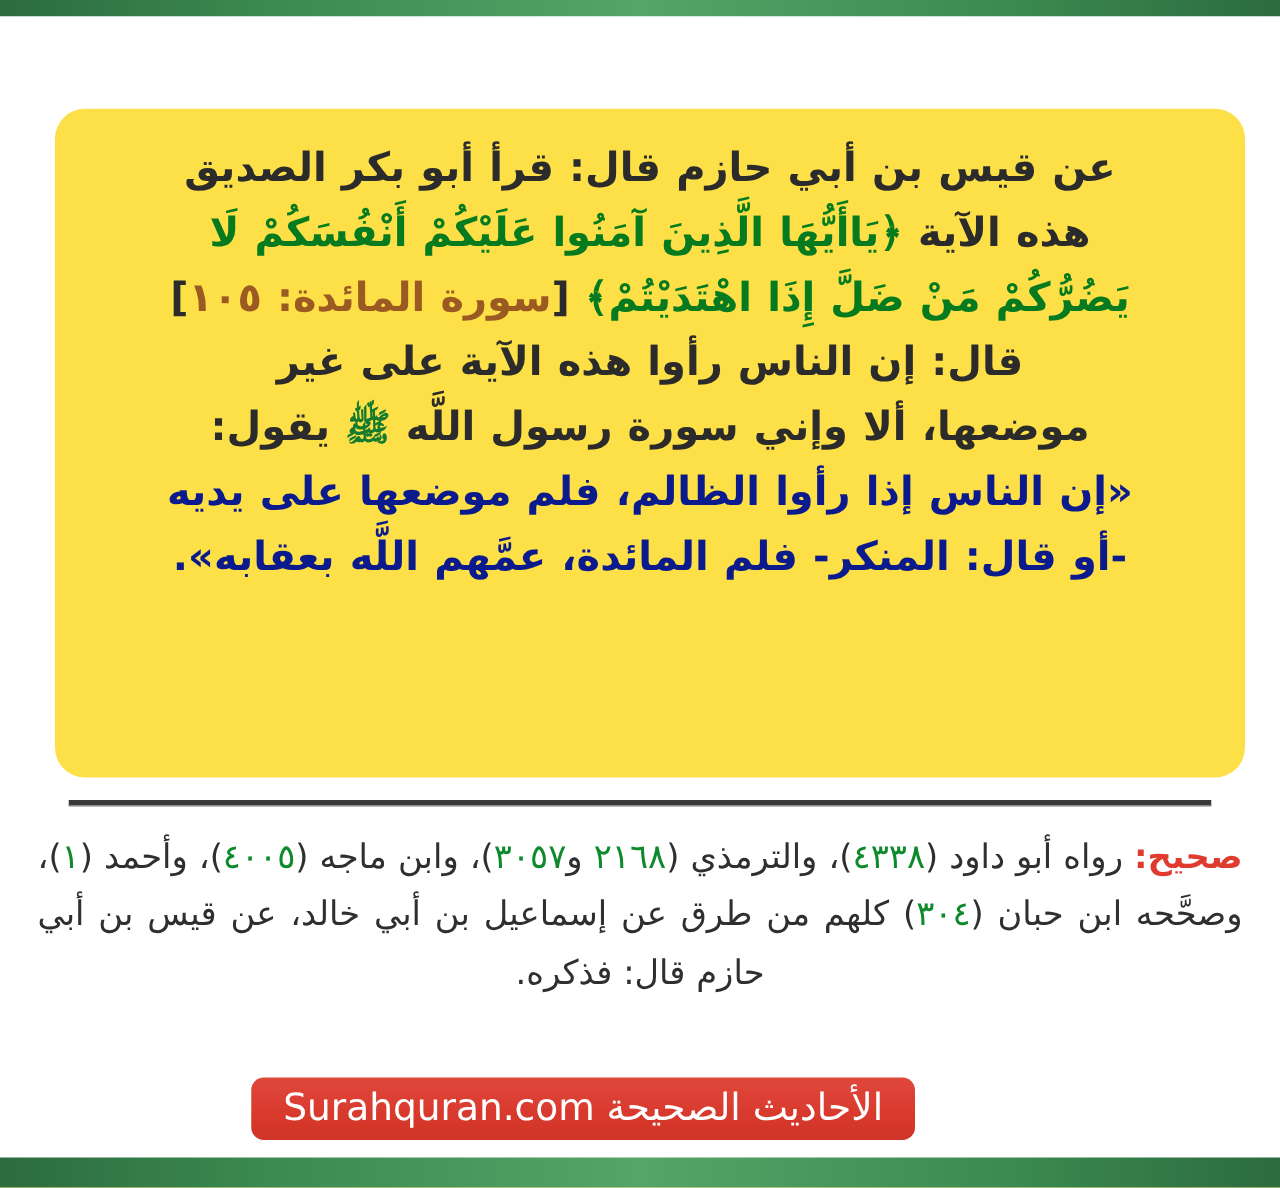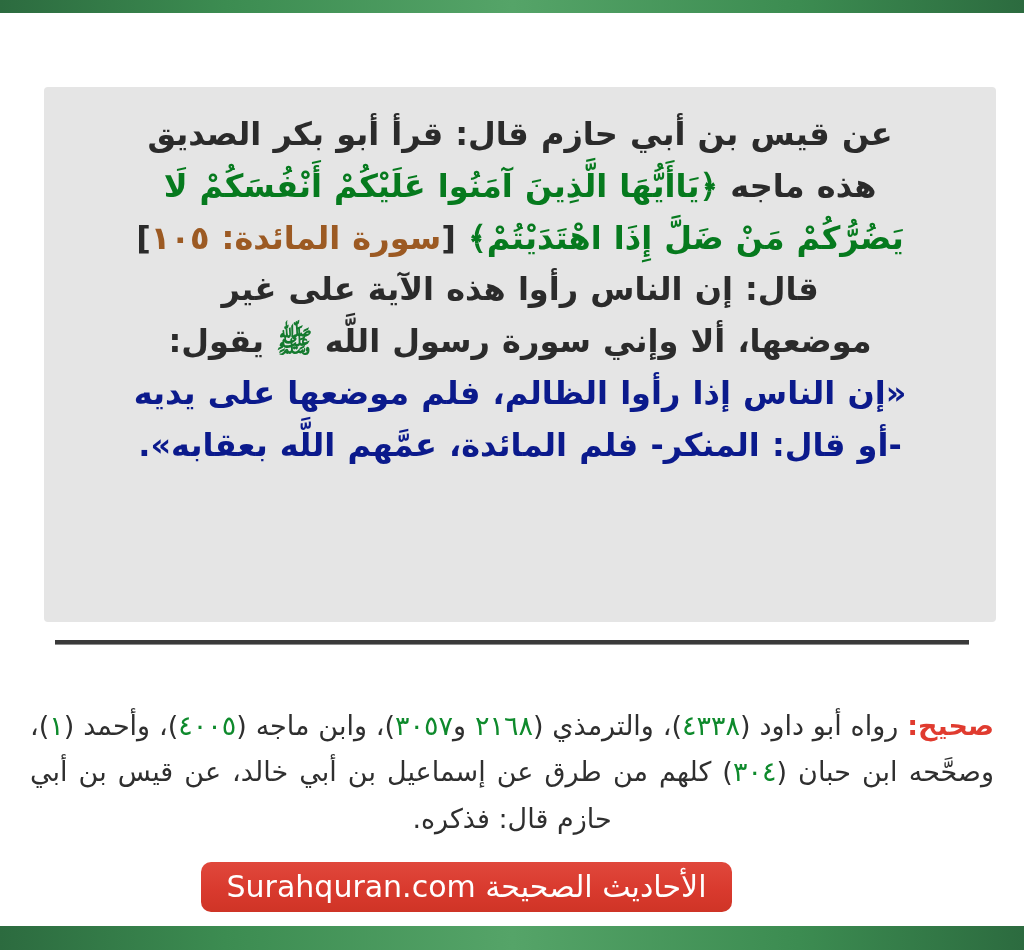--- a/index.html
+++ b/index.html
@@ -68,22 +68,22 @@
     white-space: nowrap;
     letter-spacing: 0;
   }
 
   
   .hadith-card {
     position: absolute;
     top: 74px;
     right: 28px;
     left: 44px;
-    background: #e5e5e5;
-    border-radius: 4px;
+    background: #fde047;
+    border-radius: 24px;
     padding: 22px 26px 20px 26px;
     box-sizing: border-box;
     min-height: 535px;
   }
   .hadith-body {
     text-align: center;
     font-size: 32px;
     font-weight: 700;
     line-height: 1.62;
     color: #2b2b2b;
@@ -125,21 +125,20 @@
     position: absolute;
     top: 650px;
     right: 30px;
     left: 30px;
     text-align: justify;
     text-align-last: center;
     font-size: 27px;
     line-height: 1.72;
     color: #2f2f2f;
     direction: rtl;
-    margin-top: 40px;
   }
   .takhrij .grade {
     color: #e03b2f;
     font-weight: 700;
   }
   .takhrij .num {
     color: #0e8a2c;
   }
 
   
@@ -167,21 +166,21 @@
 <body>
 
 <div class="edge-bar top"></div>
 
 <div class="page">
 
 
   <div class="hadith-card">
     <div class="hadith-body" id="hadith-body">
         <div><span class="seg ">عن قيس بن أبي حازم قال: قرأ أبو بكر الصديق</span></div>
-        <div><span class="seg ">هذه ماجه </span><span class="seg verse">﴿يَاأَيُّهَا الَّذِينَ آمَنُوا عَلَيْكُمْ أَنْفُسَكُمْ لَا</span></div>
+        <div><span class="seg ">هذه الآية </span><span class="seg verse">﴿يَاأَيُّهَا الَّذِينَ آمَنُوا عَلَيْكُمْ أَنْفُسَكُمْ لَا</span></div>
         <div><span class="seg verse">يَضُرُّكُمْ مَنْ ضَلَّ إِذَا اهْتَدَيْتُمْ﴾</span><span class="seg "> </span><span class="seg bracket">[</span><span class="seg surah-ref">سورة المائدة: ١٠٥</span><span class="seg bracket">]</span></div>
         <div><span class="seg ">قال: إن الناس رأوا هذه الآية على غير</span></div>
         <div><span class="seg ">موضعها، ألا وإني سورة رسول اللَّه </span><span class="seg sallallahu">ﷺ</span><span class="seg "> يقول:</span></div>
         <div><span class="seg quote">«إن الناس إذا رأوا الظالم، فلم موضعها على يديه</span></div>
         <div><span class="seg quote">-أو قال: المنكر- فلم المائدة، عمَّهم اللَّه بعقابه».</span></div>
       </div>
   </div>
 
   <div class="divider"></div>
 

